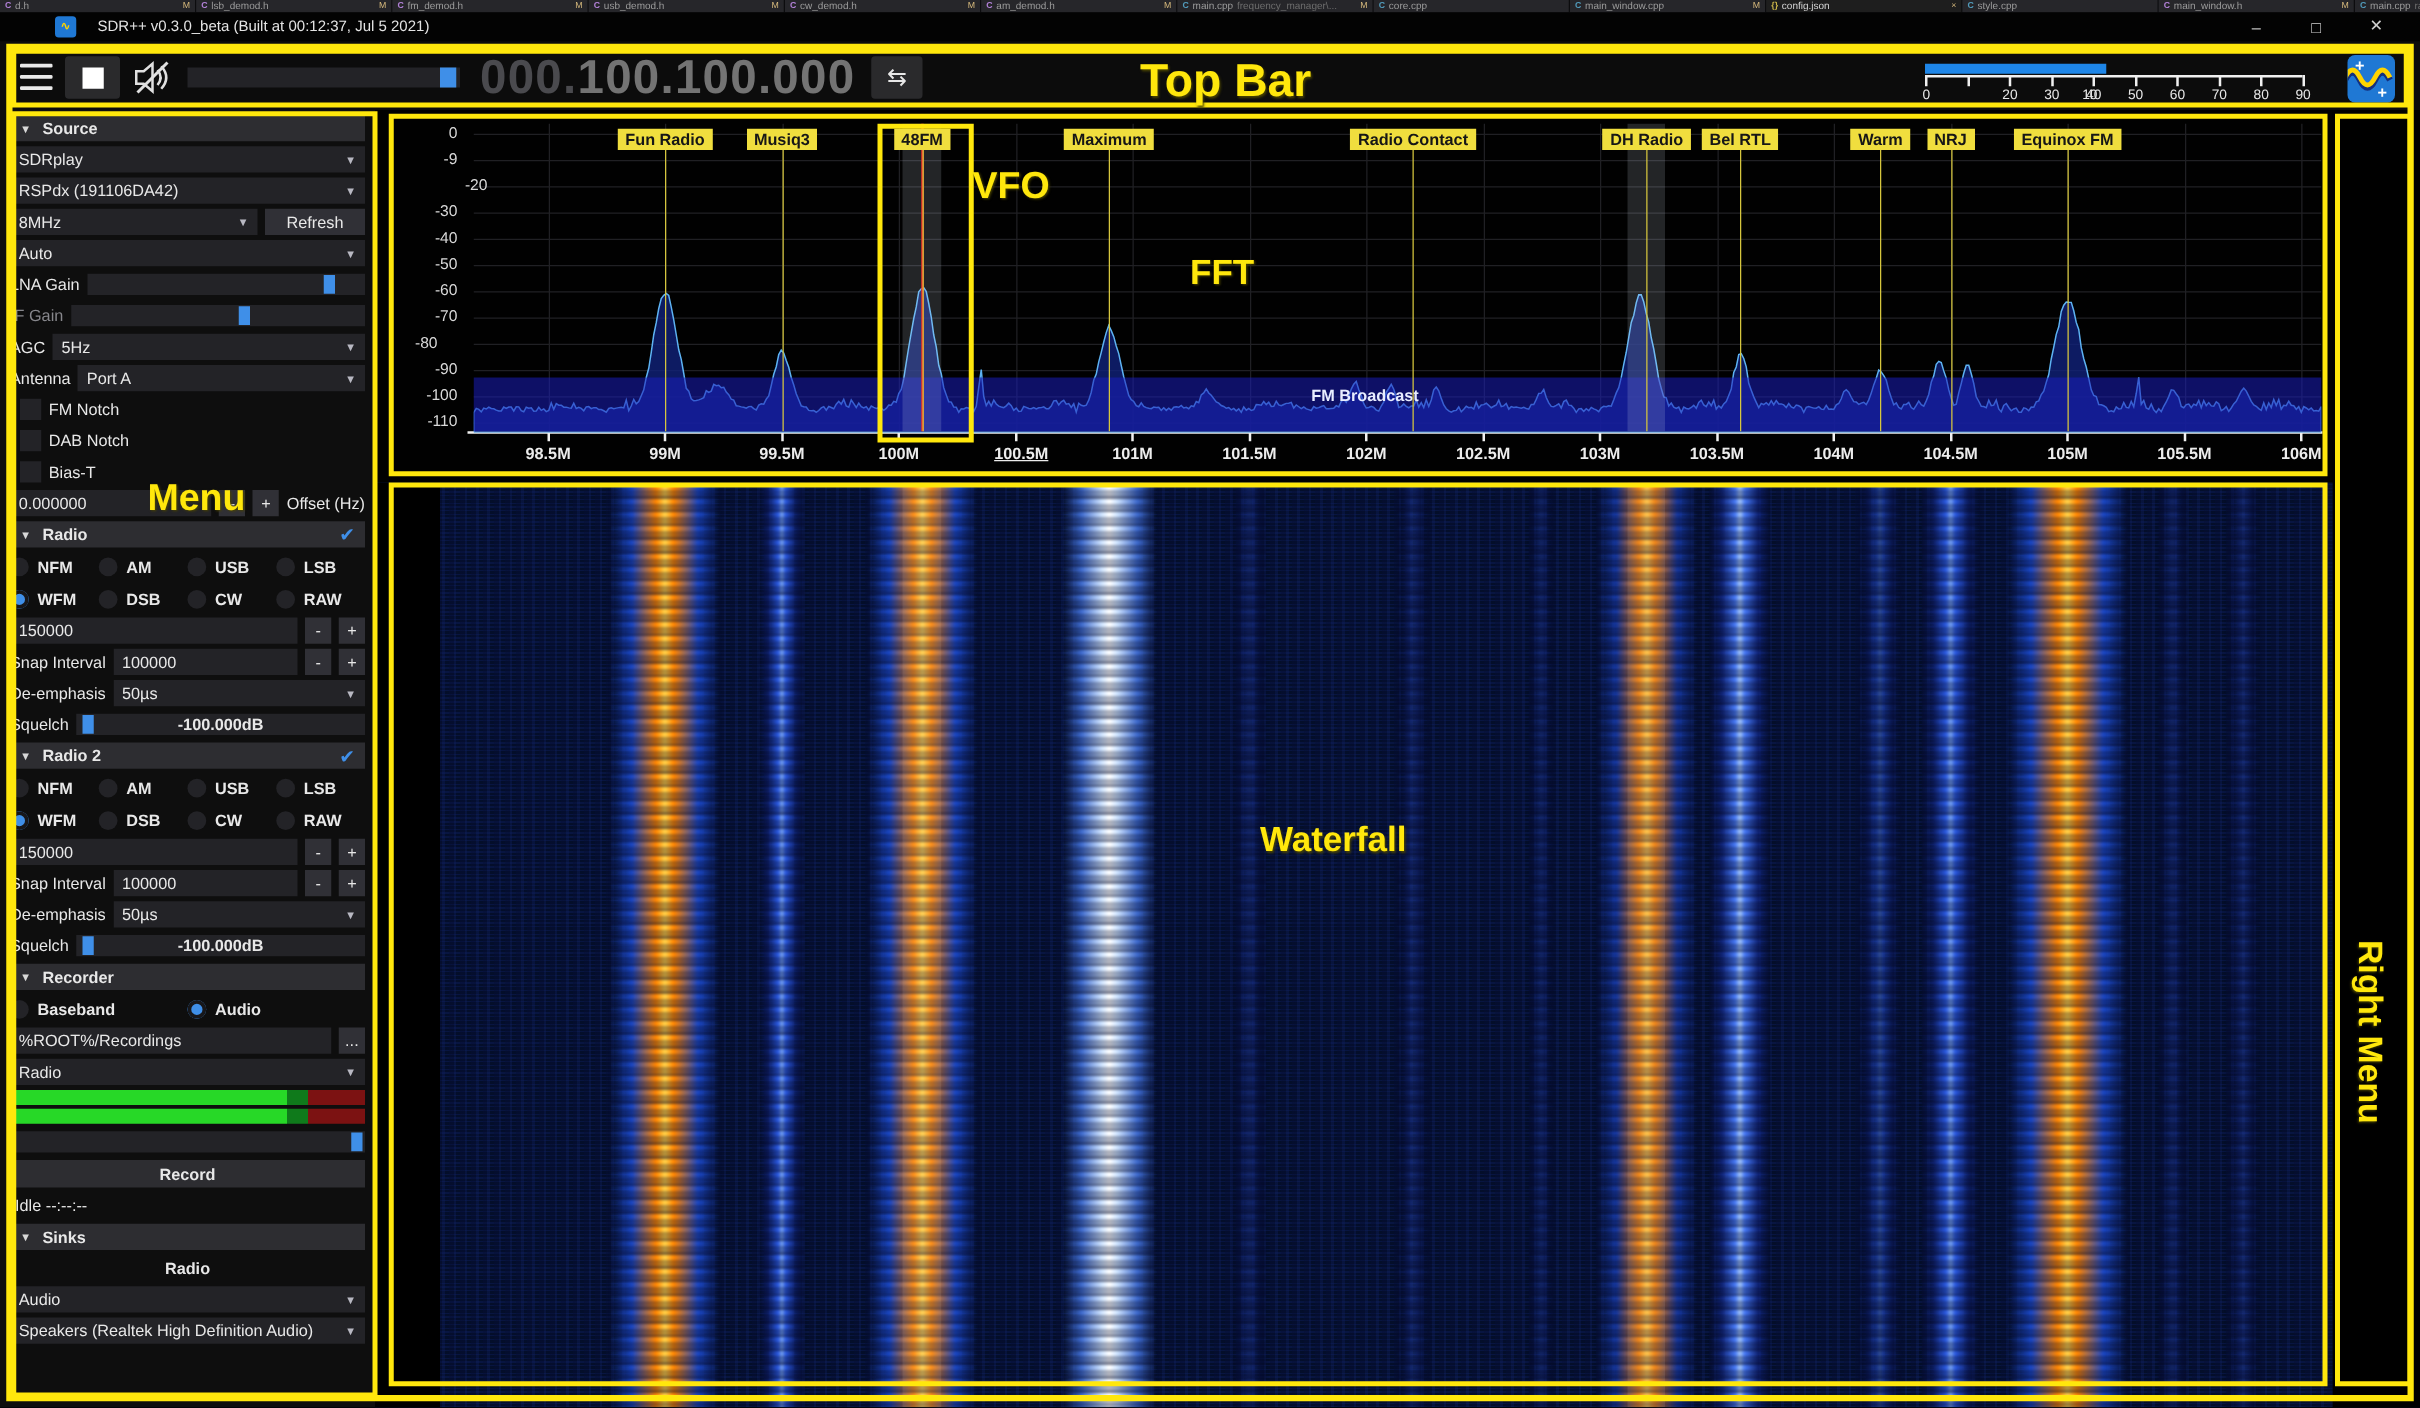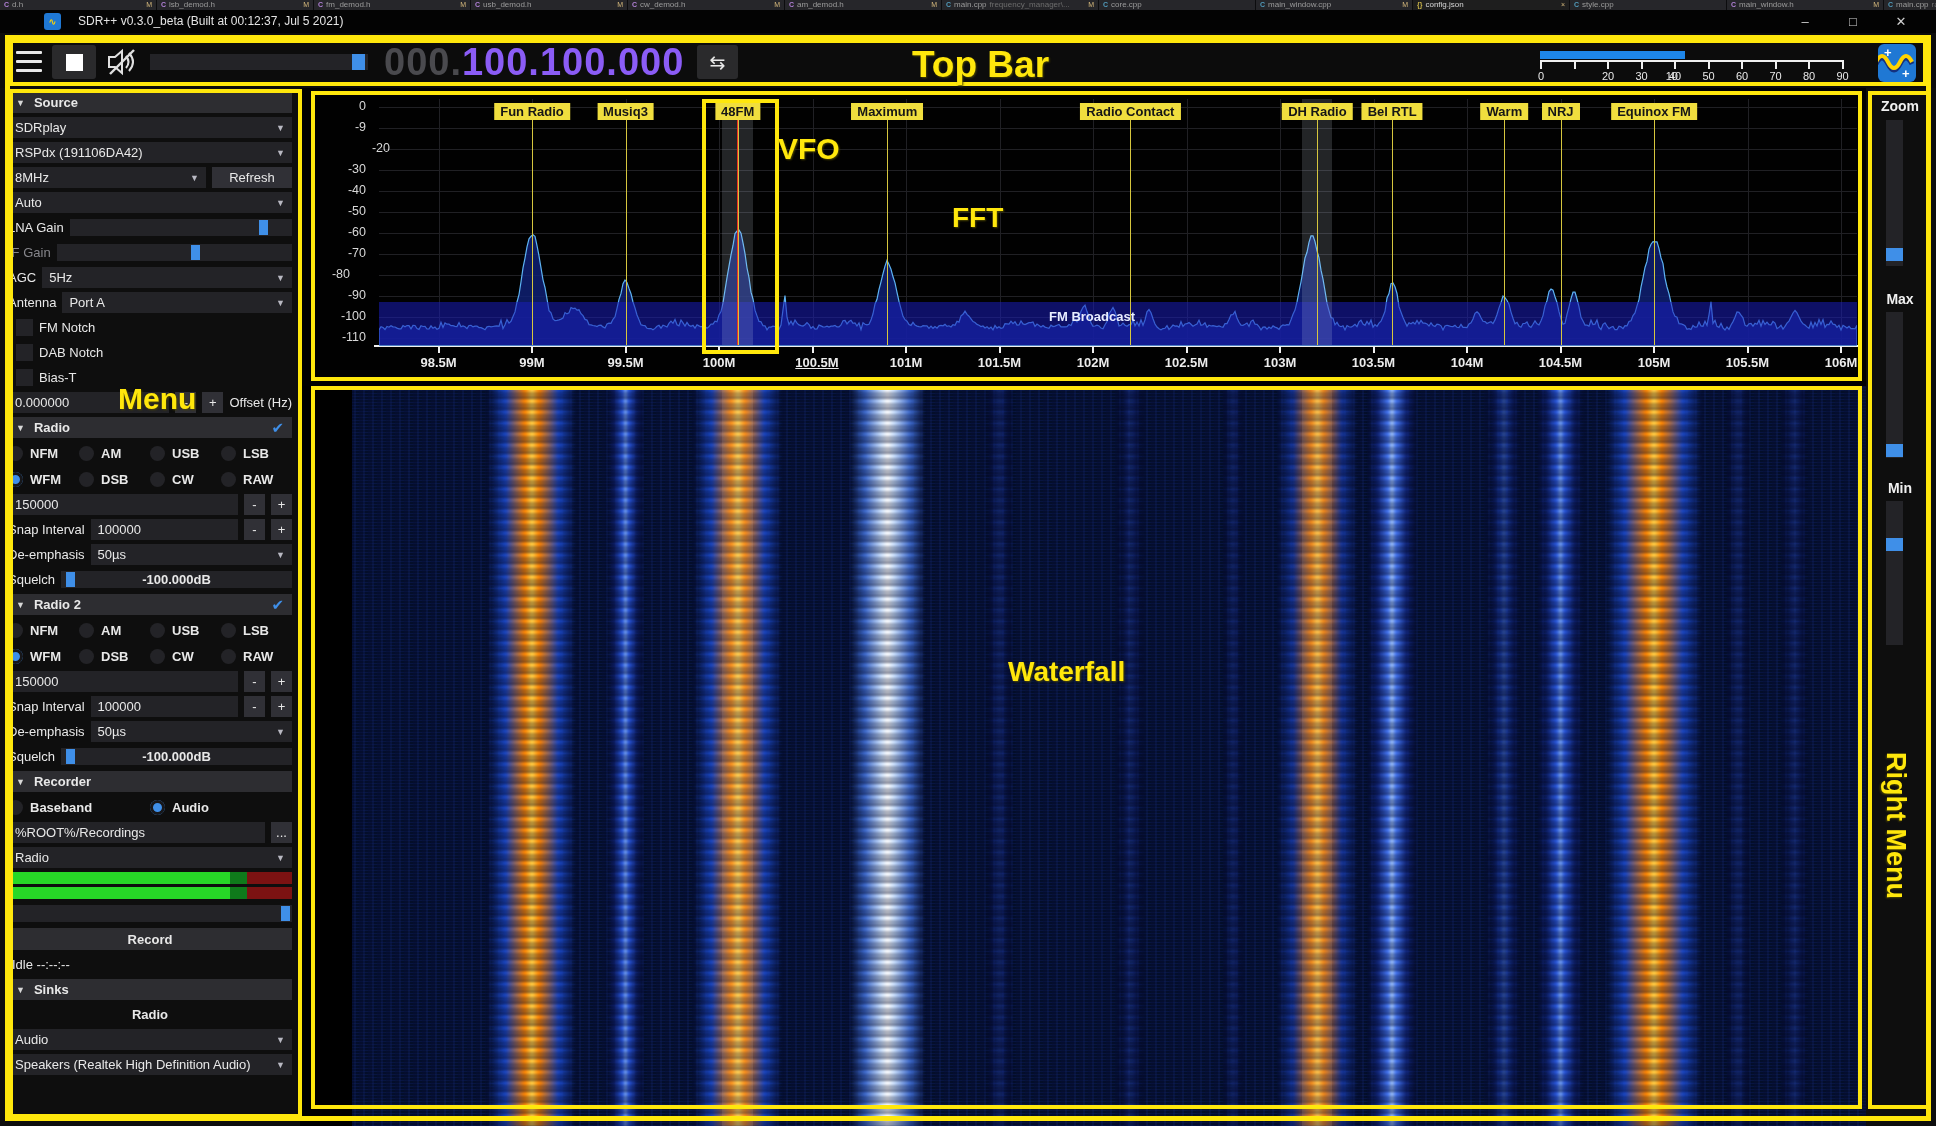--- a/index.html
+++ b/index.html
@@ -26,21 +26,21 @@
 #hamburger{left:16px;top:51px;width:26px;height:21px;display:flex;flex-direction:column;justify-content:space-between;}
 #hamburger div{height:3px;background:#e8e8e8;border-radius:1px;}
 .tbtn{background:#2a2a2c;border-radius:3px;display:flex;align-items:center;justify-content:center;}
 #stopbtn{left:52px;top:45px;width:44px;height:34px;}
 #stopbtn div{width:17px;height:17px;background:#fff;}
 #speaker{left:106px;top:47px;width:34px;height:30px;}
 #volslider{left:150px;top:54px;width:218px;height:16px;background:#232327;}
 #volhandle{left:352px;top:54px;width:13px;height:16px;background:#3f8fe8;}
 #freq{left:384px;top:41px;font-size:38px;font-weight:bold;letter-spacing:1px;white-space:nowrap;}
 #freq .dim{color:#4a4a4e;}
-#freq .lit{color:#8b5cf6;text-align:center;}
+#freq .lit{color:#737373;text-align:center;}
 #swapbtn{left:697px;top:45px;width:41px;height:34px;font-size:19px;color:#e8e8e8;}
 #fftscale .bar{left:1540px;top:51px;width:145px;height:8px;background:#1e86e8;}
 #fftscale .baseline{left:1540px;top:60px;width:302px;height:2px;background:#f0f0f0;}
 .scaletick{top:60px;width:2px;height:9px;background:#f0f0f0;}
 .scalelab{top:70px;width:30px;text-align:center;font-size:11px;color:#e8e8e8;}
 #logo{left:1878px;top:44px;width:38px;height:38px;border-radius:6px;background:#1f78d4;overflow:hidden;}
 
 #menu{left:0;top:88px;width:300px;height:1038px;background:#0e0e0e;padding-top:2px;box-sizing:border-box;font-size:13px;}
 .mh{height:21px;margin:2px 8px;background:#2d2d31;display:flex;align-items:center;gap:9px;padding:0 8px;font-weight:bold;}
 .mh .tri{font-size:9px;color:#d8d8d8;}
@@ -677,31 +677,20 @@
         <div class="stripe" style="left: 1480.65px; width: 27.2px;">
           <div class="core" style="background: linear-gradient(90deg, rgba(0, 0, 0, 0) 0%, rgba(10, 24, 100, 0.2) 20%, rgba(34, 66, 190, 0.35) 42%, rgba(50, 90, 210, 0.3) 50%, rgba(34, 66, 190, 0.35) 58%, rgba(10, 24, 100, 0.2) 80%, rgba(0, 0, 0, 0) 100%);"></div>
           <div class="band"></div>
         </div>
       </div>
     <div id="wfblack" class="abs"></div>
   <div class="wfvfo" style="left: 422.272px; width: 30.855px;"></div>
       <div class="wfvfo" style="left: 1002.44px; width: 29.92px;"></div>
     </div>
 
-  <div id="rightmenu" class="abs">
-    <div class="rlab abs" style="left:2px;top:10px">Zoom</div>
-    <div class="vtrack abs" style="top:32px;height:146px"></div>
-    <div class="vhandle abs" style="top:160px"></div>
-    <div class="rlab abs" style="left:2px;top:203px">Max</div>
-    <div class="vtrack abs" style="top:224px;height:146px"></div>
-    <div class="vhandle abs" style="top:356px"></div>
-    <div class="rlab abs" style="left:2px;top:392px">Min</div>
-    <div class="vtrack abs" style="top:413px;height:144px"></div>
-    <div class="vhandle abs" style="top:450px"></div>
-  </div>
 
   <div class="ann annOuter abs" style="left:5px;top:35px;width:1926px;height:1086px"></div>
   <div class="ann abs" style="left:9px;top:39px;width:1918px;height:47px"></div>
   <div class="ann abs" style="left:9px;top:89px;width:293px;height:1029px"></div>
   <div class="ann abs" style="left:311px;top:91px;width:1551px;height:290px"></div>
   <div class="ann abs" style="left:702px;top:99px;width:77px;height:255px"></div>
   <div class="ann abs" style="left:311px;top:386px;width:1551px;height:723px"></div>
   <div class="ann abs" style="left:1868px;top:91px;width:62px;height:1018px"></div>
   <div class="anntxt abs" style="left:912px;top:44px;font-size:37px">Top Bar</div>
   <div class="anntxt abs" style="left:118px;top:382px;font-size:30px">Menu</div>

